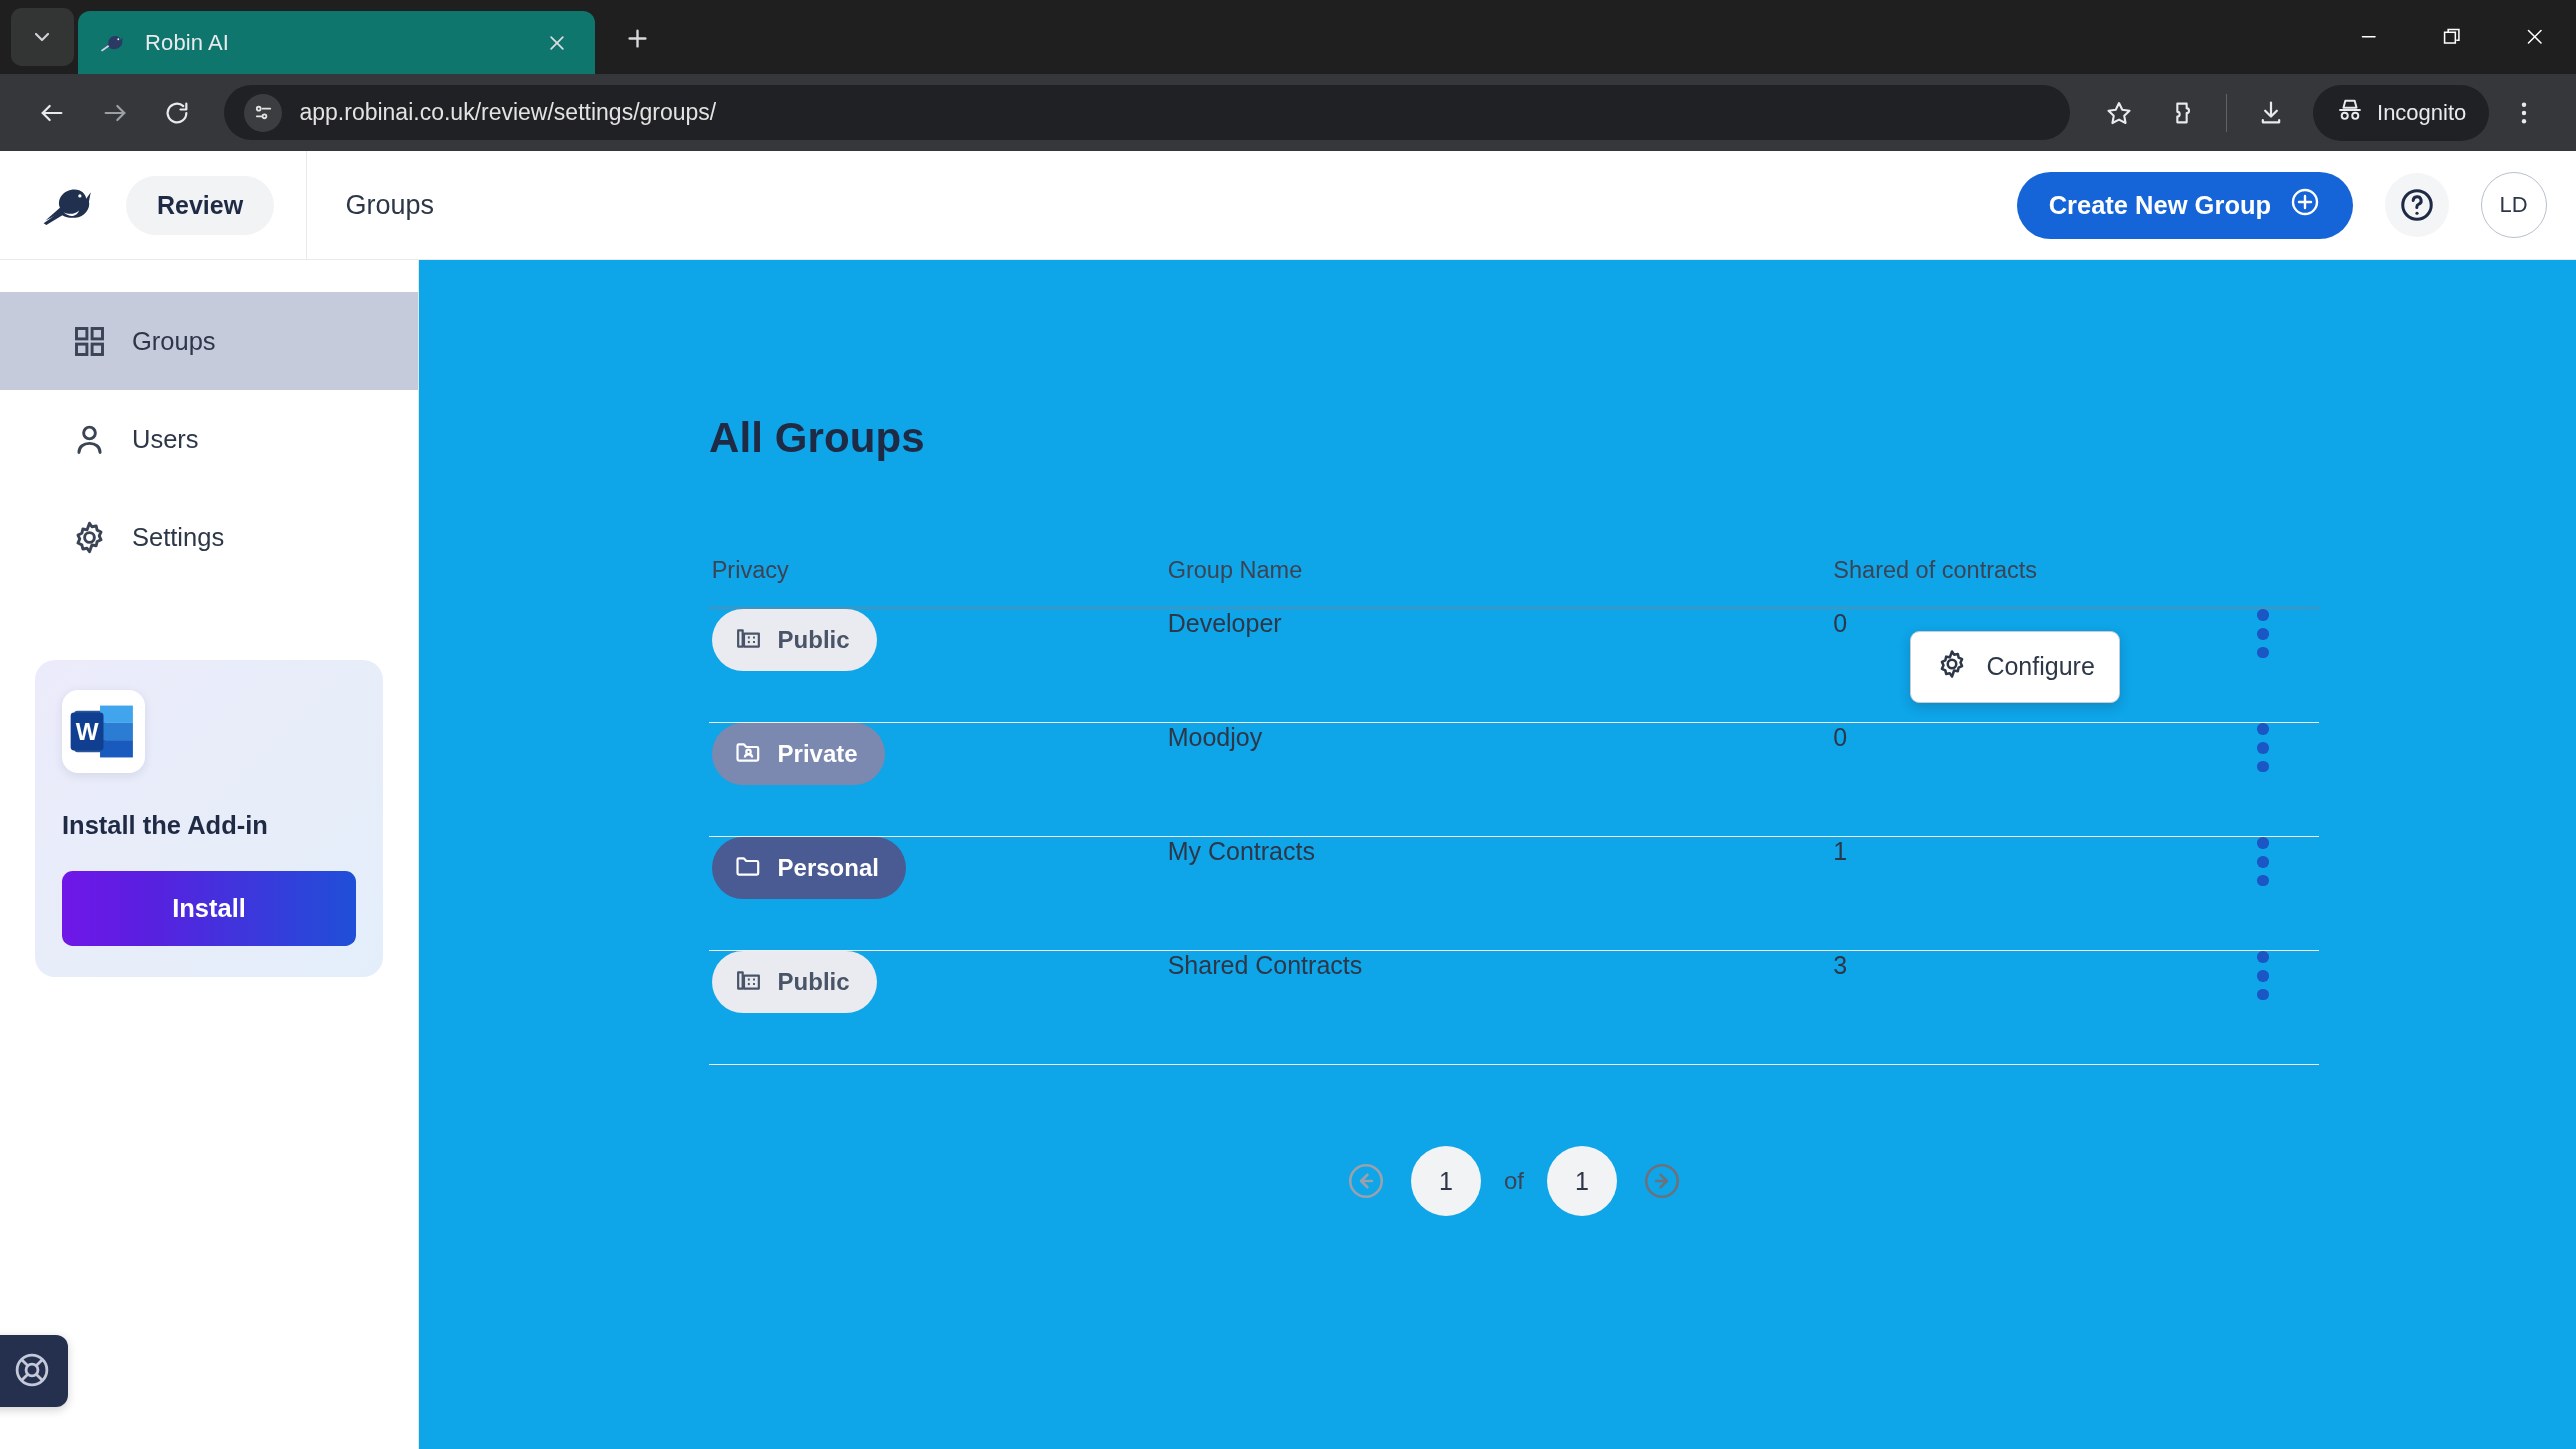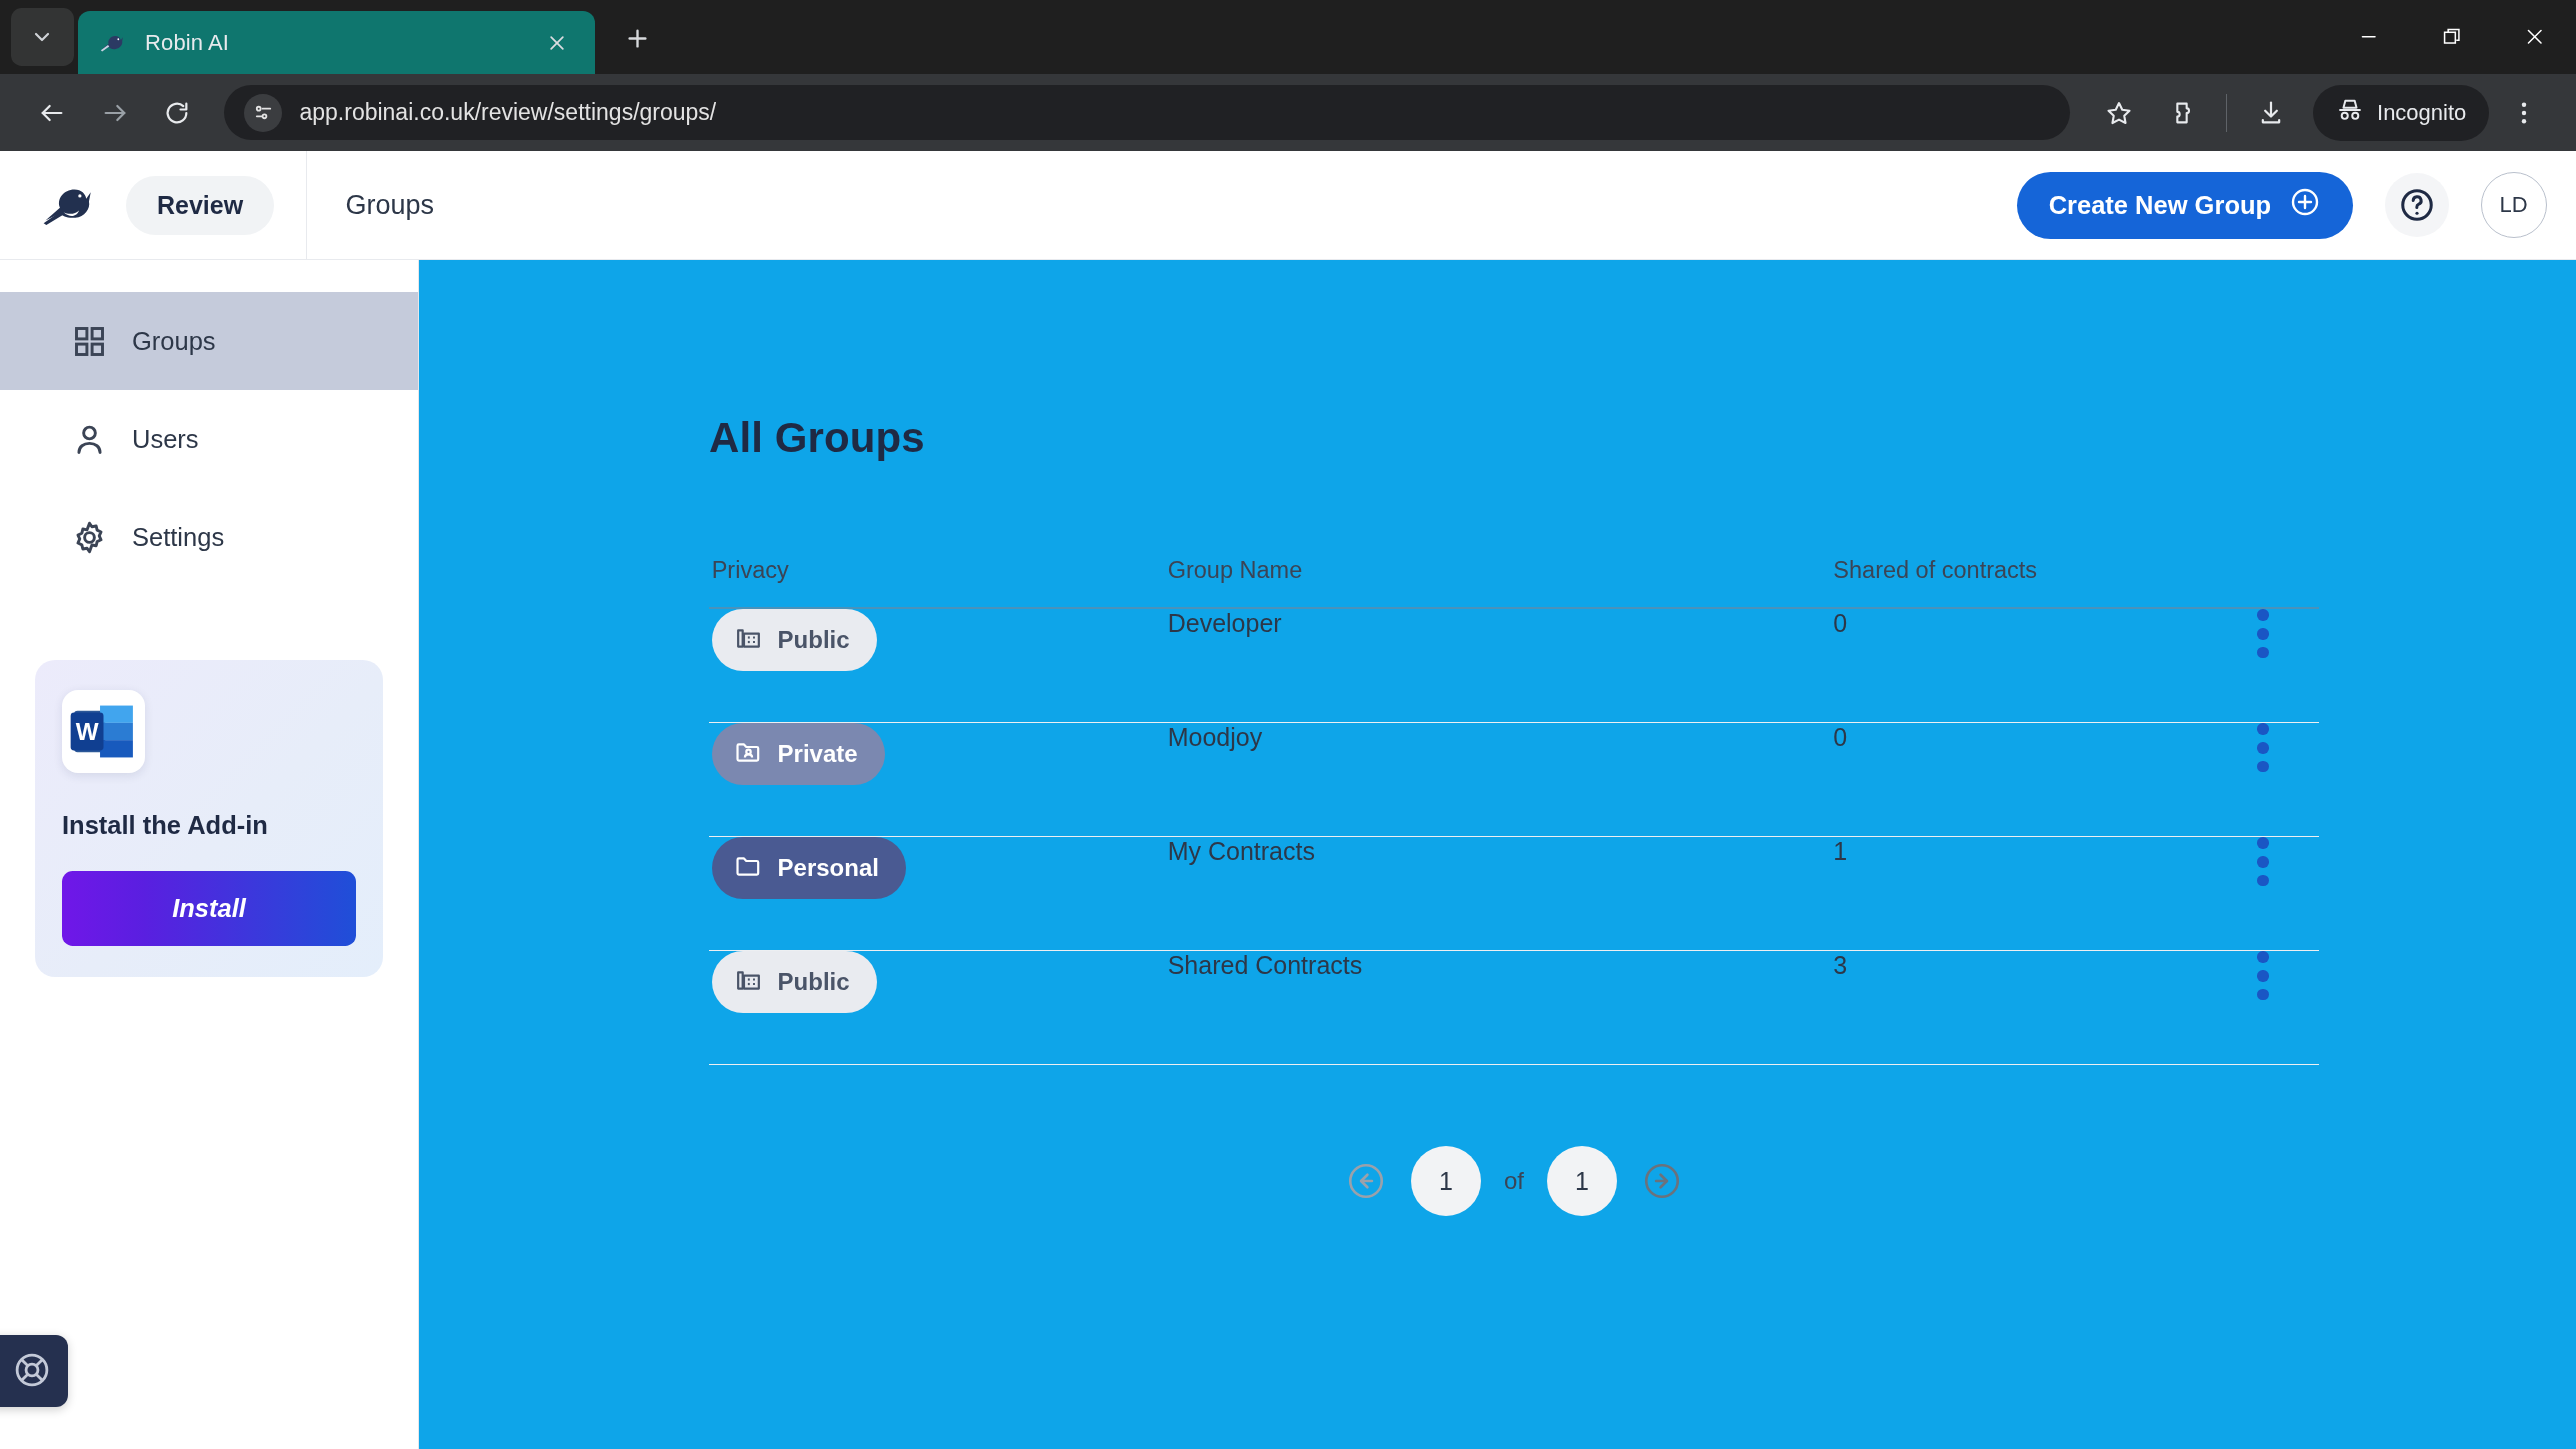--- a/index.html
+++ b/index.html
@@ -111,21 +111,21 @@
     width:83px; height:83px; border-radius:16px; background:#fff;
     display:flex; align-items:center; justify-content:center;
     box-shadow:0 2.7px 9.4px rgba(30,40,80,.10);
   }
   .promo-title { margin-top:38px; font-size:25.5px; font-weight:700; color:#1f2a44; }
   .promo-sub { margin-top:17.4px; font-size:23.5px; line-height:1.42; color:#3b4455; }
   .promo-btn {
     margin-top:31px; height:75px; border-radius:10.7px; width:100%;
     background:linear-gradient(90deg,#7017e8 0%,#5a1fe0 28%,#1f4fd8 100%);
     color:#fff; font-size:25.5px; font-weight:600; border:none; cursor:pointer;
-    display:flex; align-items:center; justify-content:center;font-style:italic;
+    display:flex; align-items:center; justify-content:center;
   }
 
   .support-widget {
     position:absolute; left:-14.8px; bottom:42px; width:83px; height:72px;
     background:#25304f; border-radius:12px; display:flex; align-items:center;
     justify-content:flex-end; padding-right:14.8px; box-shadow:0 2.7px 9.4px rgba(0,0,0,.18);
   }
   .support-widget svg { width:42px; height:42px; }
 
   
@@ -440,20 +440,29 @@
                 </span>
               </div>
               <div class="c-name cell-name">Developer</div>
               <div class="c-count cell-count">0</div>
               <div class="c-menu">
                 <span class="kebab">
                     <i></i>
                     <i></i>
                     <i></i>
                   </span>
+              </div>
+              <div class="configure-pop">
+                <span>
+                  <svg viewBox="0 0 24 24" fill="none" stroke="#2d3748" stroke-width="1.8" stroke-linejoin="round">
+                      <circle cx="12" cy="12" r="3"></circle>
+                      <path d="M12 3.2l1.5 2.2 2.6-.5.6 2.6 2.4 1.1-1.1 2.4 1.1 2.4-2.4 1.1-.6 2.6-2.6-.5L12 20.8l-1.5-2.2-2.6.5-.6-2.6-2.4-1.1L6 12.9 4.9 10.5l2.4-1.1.6-2.6 2.6.5z"></path>
+                    </svg>
+                </span>
+                <span>Configure</span>
               </div>
             </div>
 
             <div class="trow">
               <div class="c-privacy">
                 <span class="badge badge-private">
                   <span>
                     <svg viewBox="0 0 24 24" fill="none" stroke="#ffffff" stroke-width="1.7" stroke-linejoin="round">
                         <path d="M3.5 7.5a1 1 0 0 1 1-1h4l1.8 2h8.2a1 1 0 0 1 1 1v8.5a1 1 0 0 1-1 1H4.5a1 1 0 0 1-1-1z"></path>
                         <circle cx="12" cy="12.3" r="1.7"></circle>

